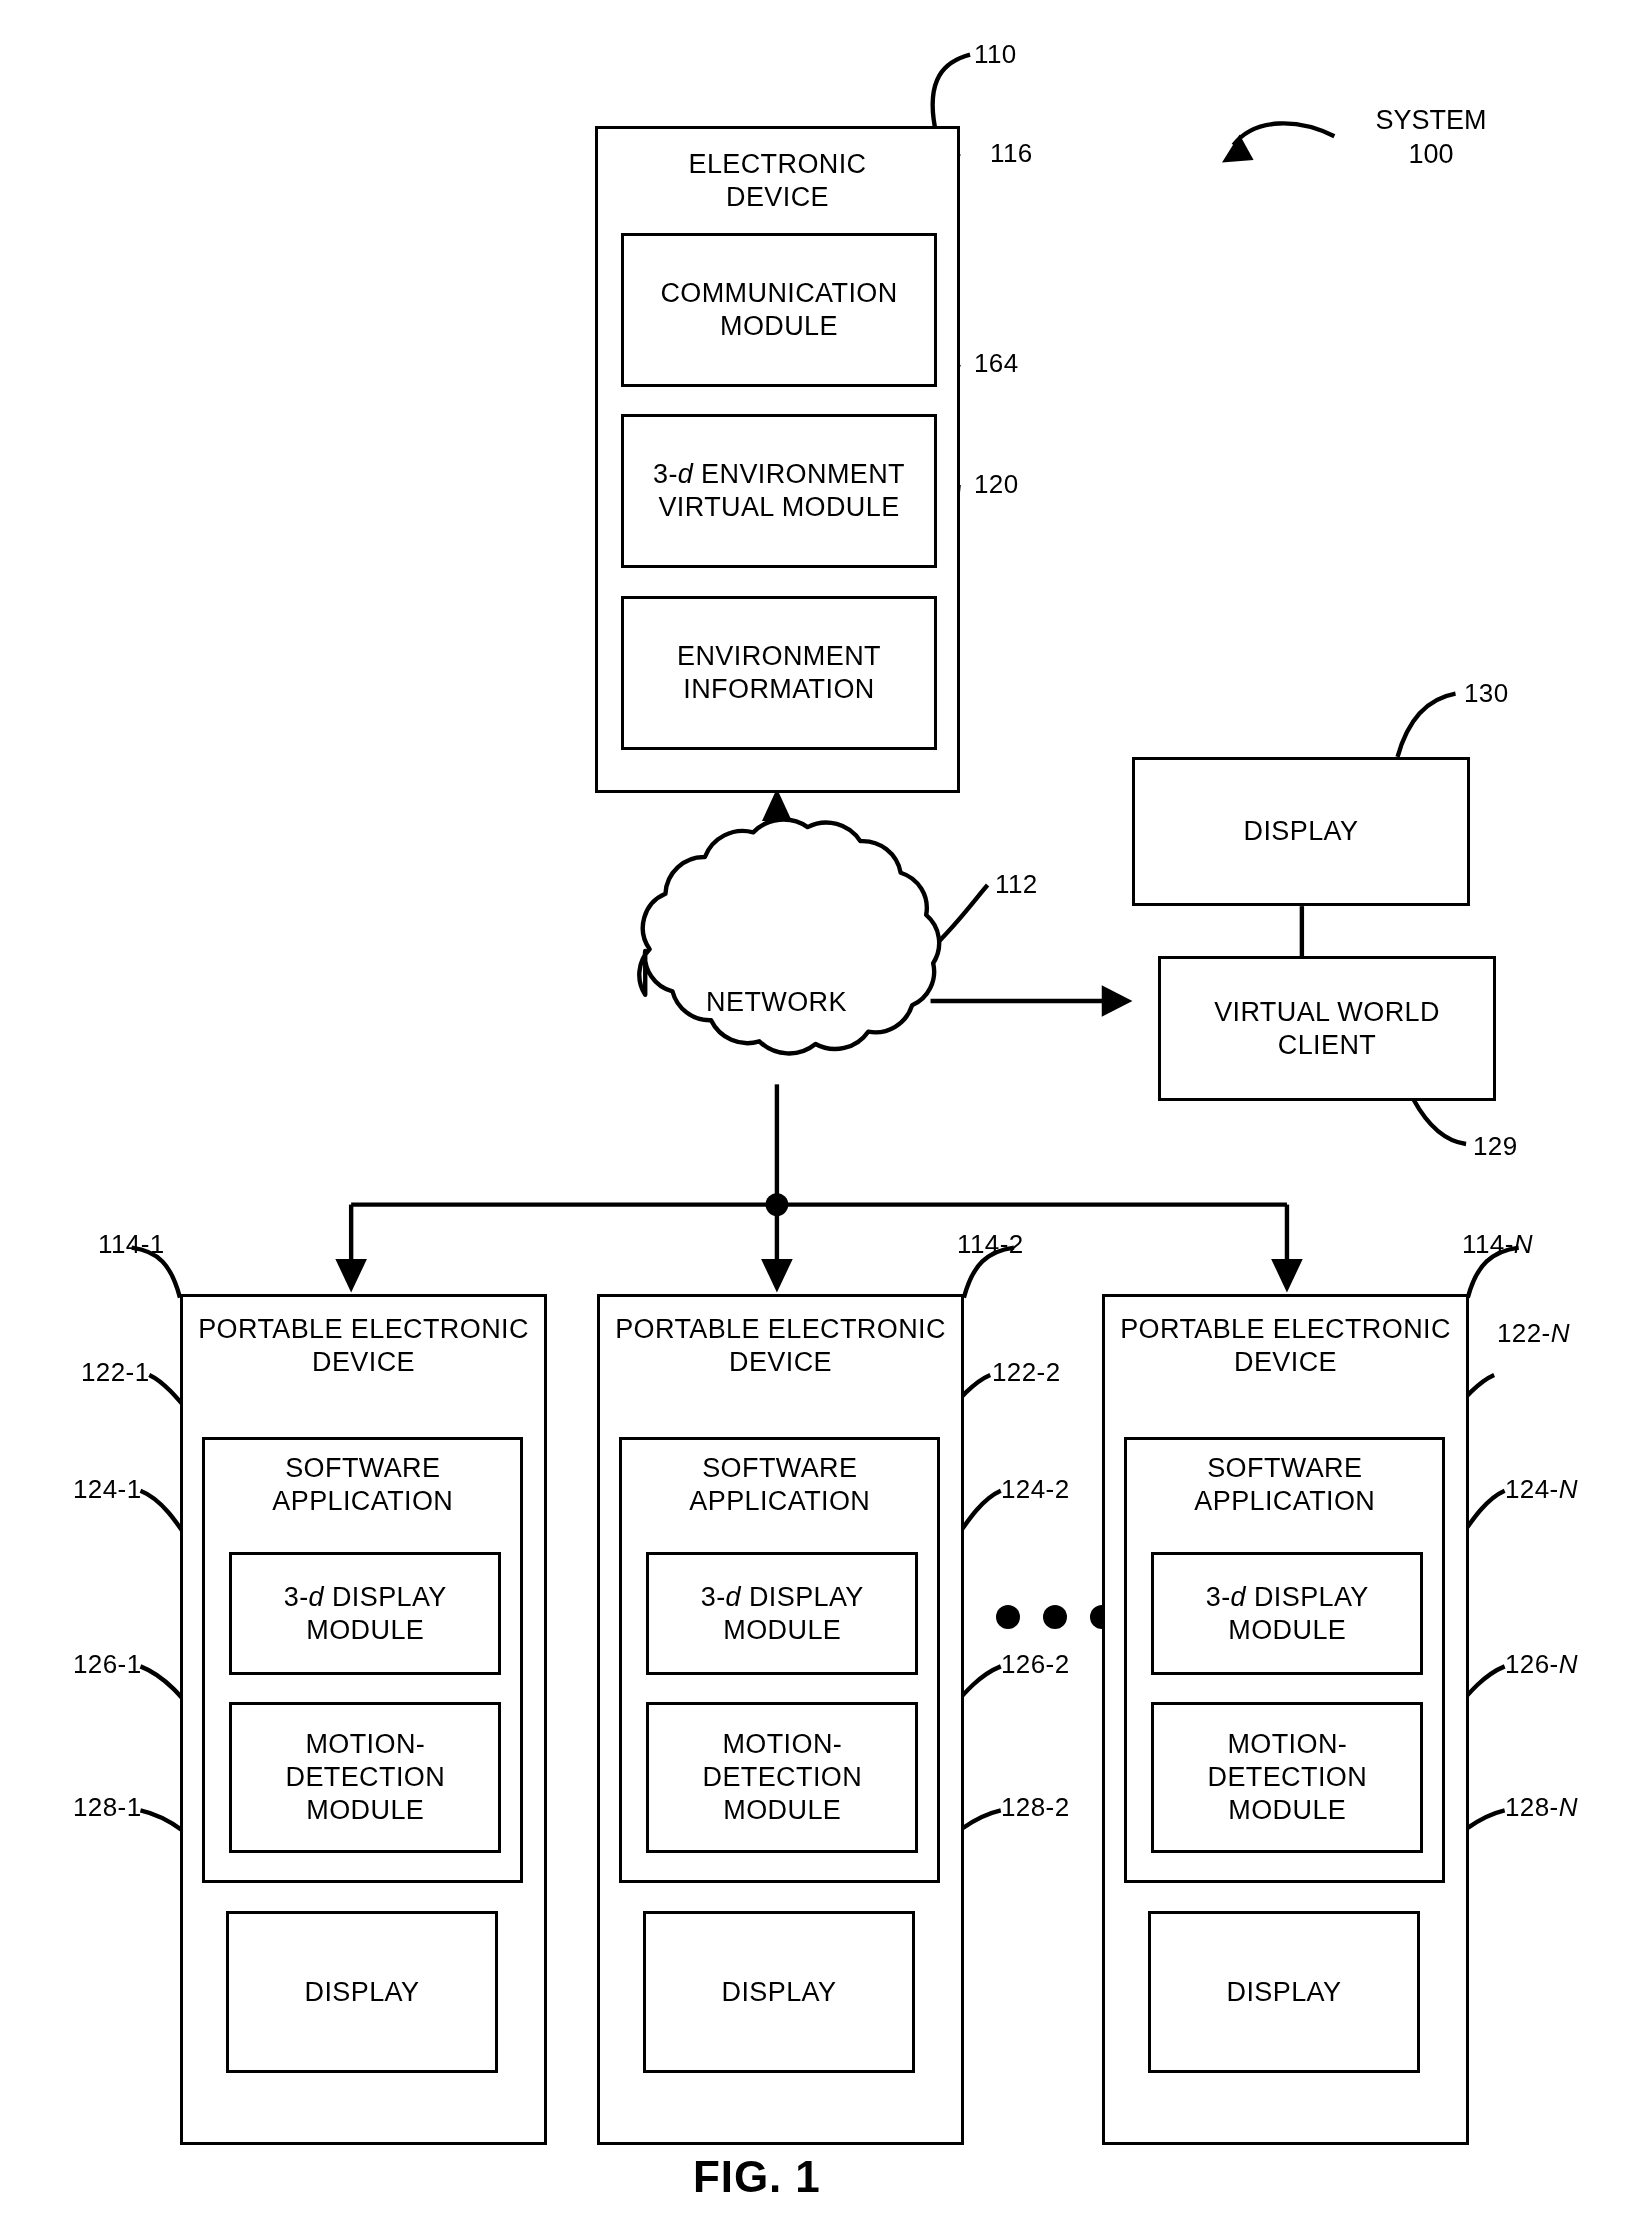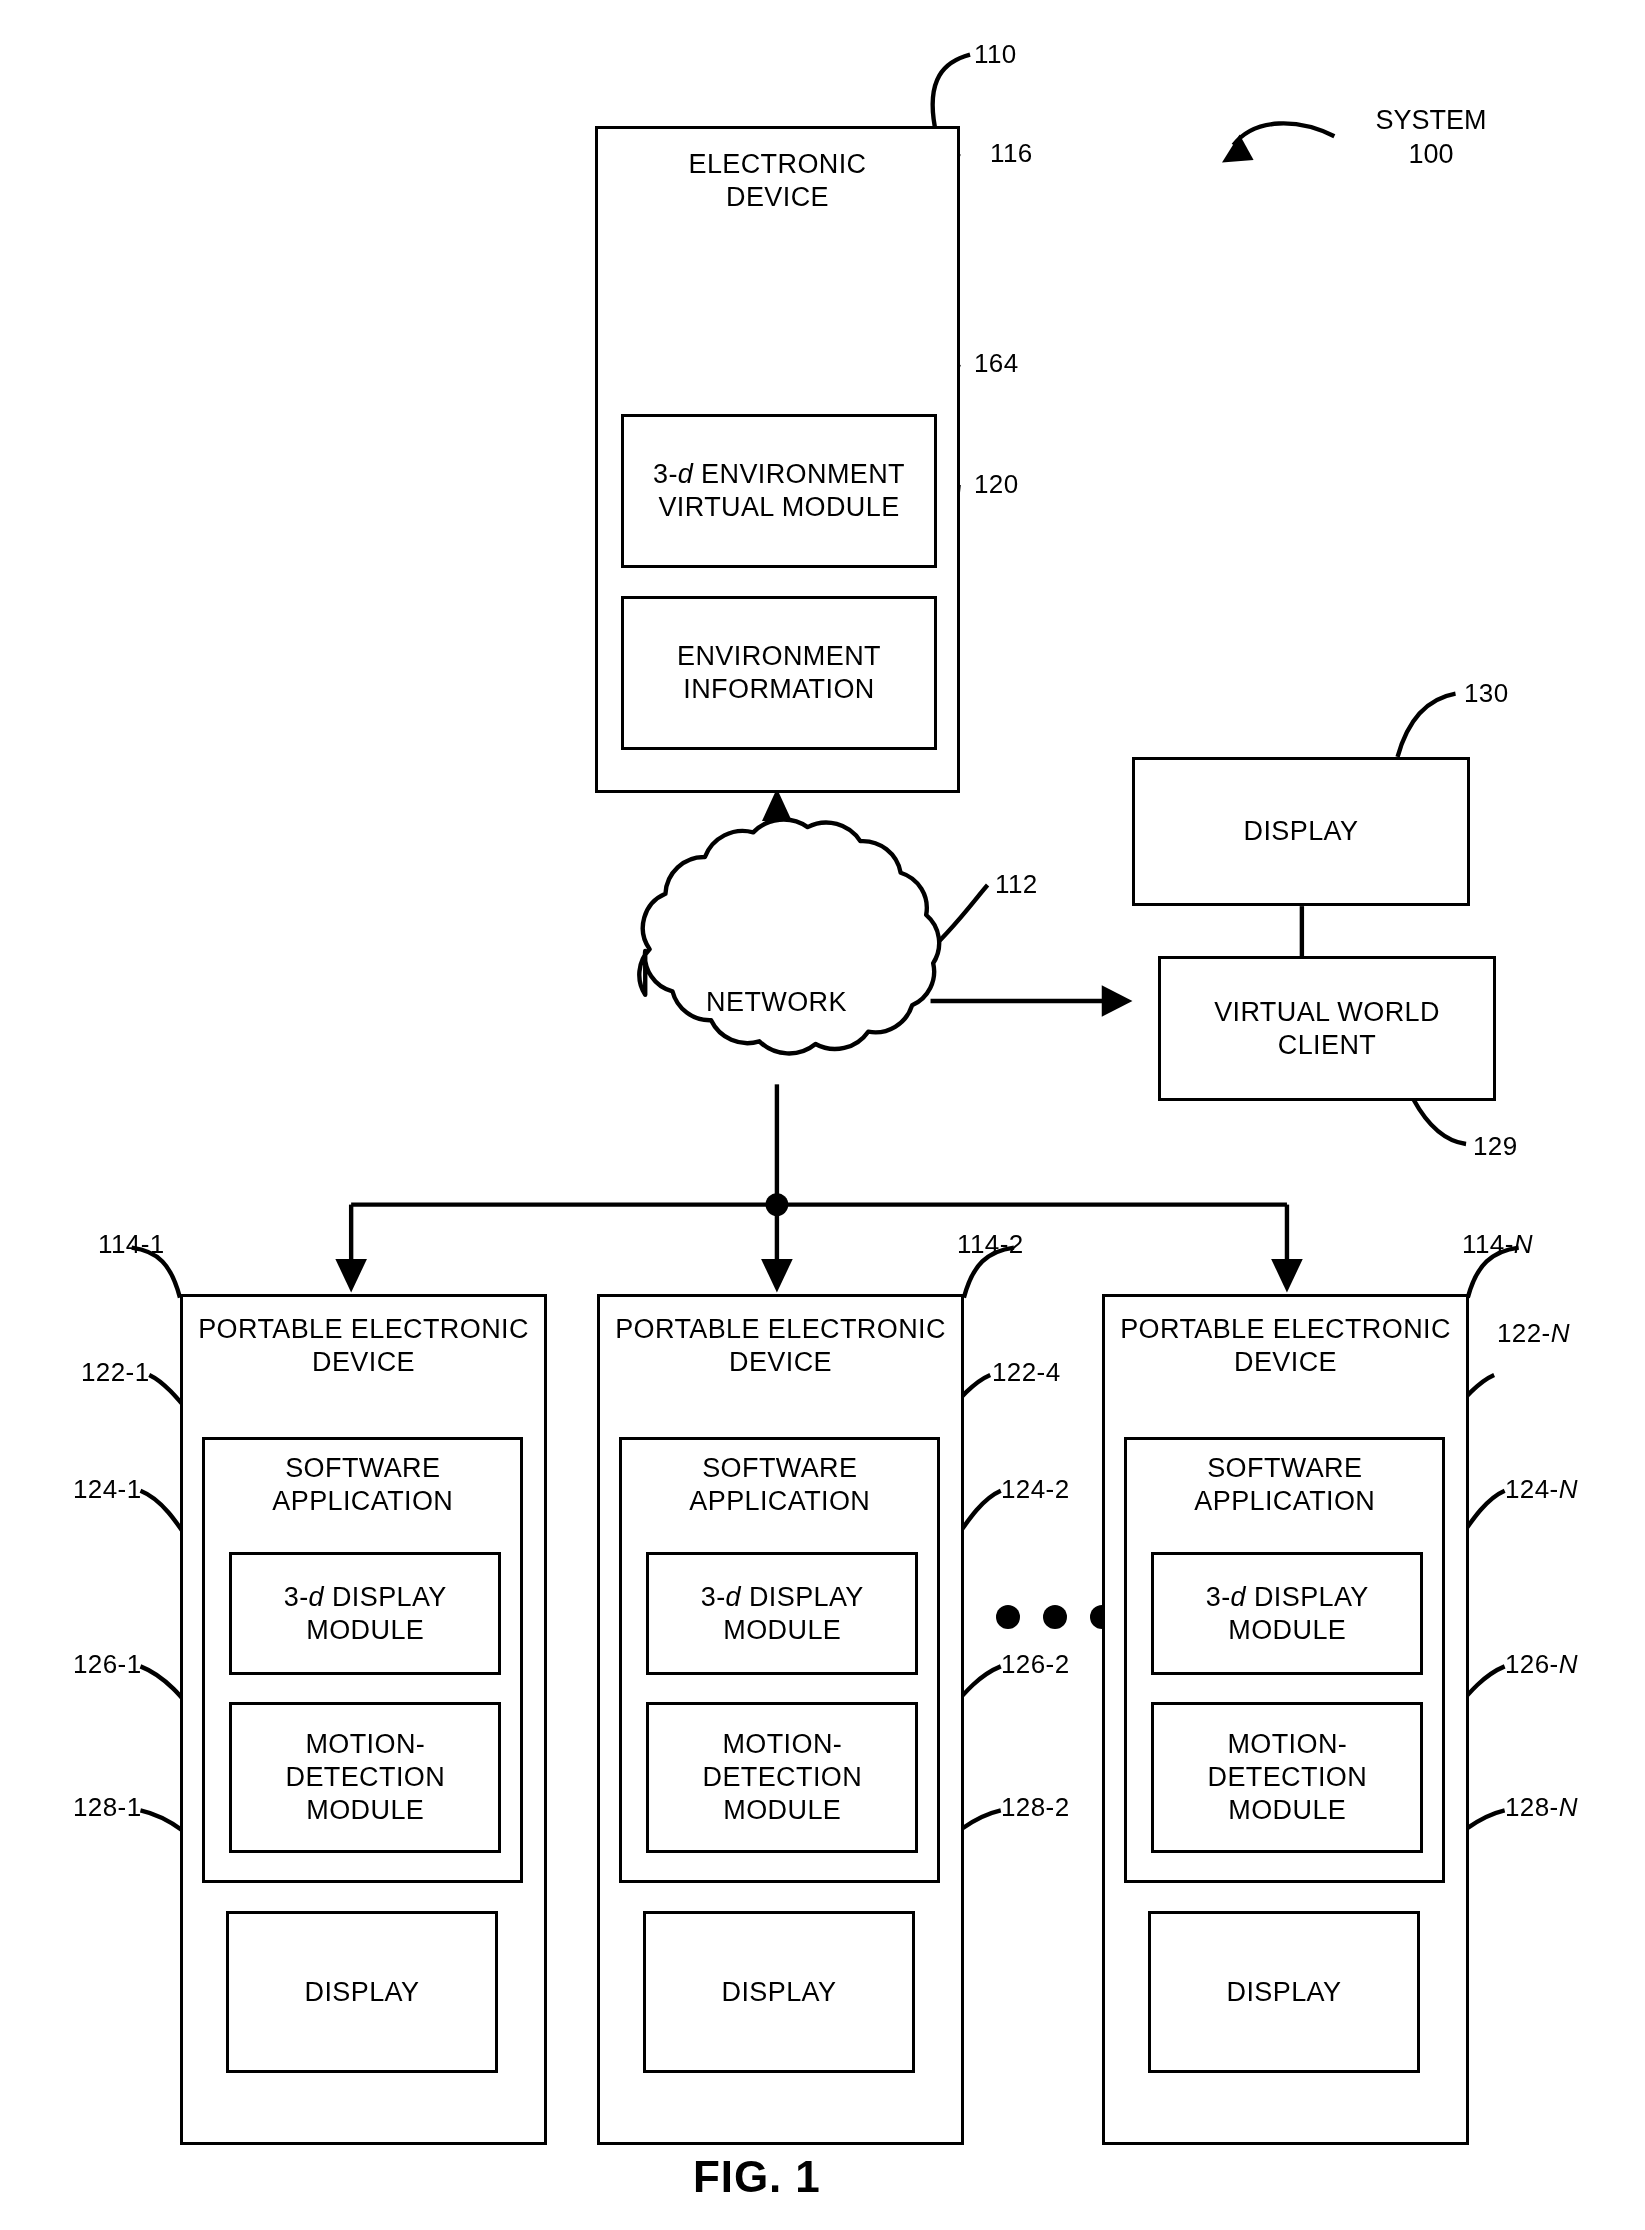--- a/index.html
+++ b/index.html
@@ -195,20 +195,24 @@
     </g>
   </svg>
 
   <div class="t-sys" style="left:1343px; top:104px; width:176px;"><span>SYSTEM</span>
 <span>100</span></div>
 
   <div class="box" style="left:595px; top:126px; width:365px; height:667px;">
     <div class="lbl t-title" style="left:0; top:19.3px; width:100%;"><span>ELECTRONIC</span>
 <span>DEVICE</span></div>
 
+    <div class="box-inner" style="left:23px; top:104px; width:316px; height:154px;">
+      <div class="lbl t-mod" style="position:static;"><span>COMMUNICATION</span>
+<span>MODULE</span></div>
+    </div>
 
     <div class="box-inner" style="left:23px; top:285px; width:316px; height:154px;">
       <div class="lbl t-mod" style="position:static;">3-<em class="ital">d</em> ENVIRONMENT
 VIRTUAL MODULE</div>
     </div>
 
     <div class="box-inner" style="left:23px; top:467px; width:316px; height:154px;">
       <div class="lbl t-mod" style="position:static;"><span>ENVIRONMENT</span>
 <span>INFORMATION</span></div>
     </div>
@@ -281,21 +285,21 @@
 <span>DETECTION</span>
 <span>MODULE</span></div>
       </div>
     </div>
 
     <div class="box-inner" style="left:43px; top:614px; width:272px; height:162px;">
       <div class="lbl t-mod" style="position:static;">DISPLAY</div>
     </div>
   </div>
   <div class="ref" style="left:957px; top:1229px;">114-2</div>
-  <div class="ref" style="left:992px; top:1357px;">122-4</div>
+  <div class="ref" style="left:992px; top:1357px;">122-2</div>
   <div class="ref" style="left:1001px; top:1474px;">124-2</div>
   <div class="ref" style="left:1001px; top:1649px;">126-2</div>
   <div class="ref" style="left:1001px; top:1792px;">128-2</div>
 
   <div class="dots" style="left:996px; top:1605px;">
     <span class="dot"></span>
     <span class="dot"></span>
     <span class="dot"></span>
   </div>
 

